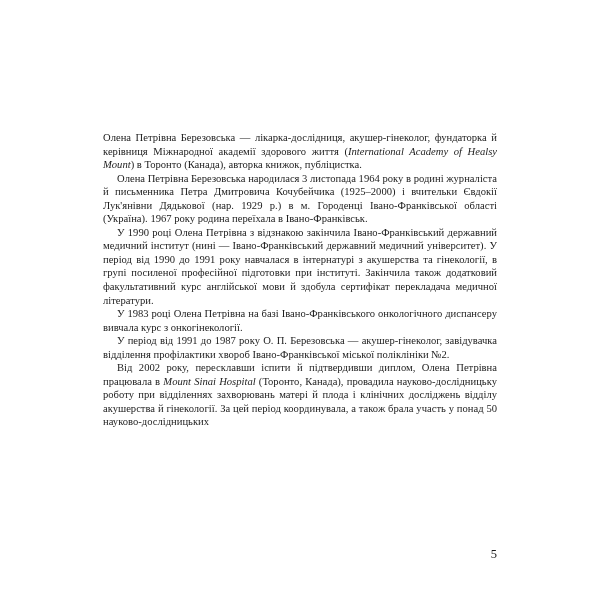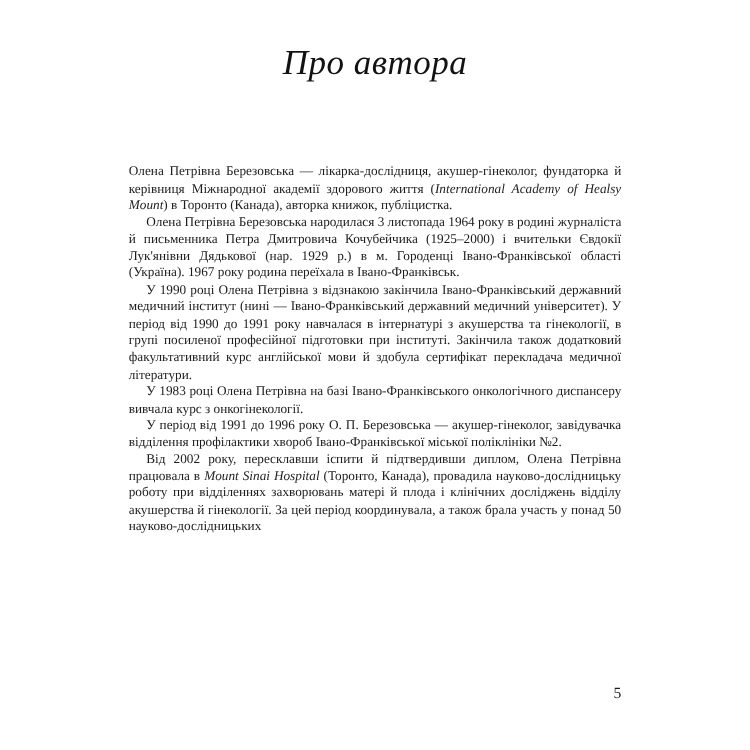--- a/index.html
+++ b/index.html
@@ -67,26 +67,25 @@
     font-size: 12.5px;
     line-height: 16px;
     color: #1a1a1a;
   }
 </style>
 </head>
 <body>
 
 <div class="page">
 
-  <div class="page-title">Про автора</div>
 
   <div class="text-block">
       <p class="para first"><span>Олена Петрівна Березовська — лікарка-дослідниця, акушер-гінеколог, фундаторка й керівниця Міжнародної академії здорового життя (</span><i>International Academy of Healsy Mount</i><span>) в Торонто (Канада), авторка книжок, публіцистка.</span></p>
       <p class="para"><span>Олена Петрівна Березовська народилася 3 листопада 1964 року в родині журналіста й письменника Петра Дмитровича Кочубейчика (1925–2000) і вчительки Євдокії Лук'янівни Дядькової (нар. 1929 р.) в м. Городенці Івано-Франківської області (Україна). 1967 року родина переїхала в Івано-Франківськ.</span></p>
       <p class="para"><span>У 1990 році Олена Петрівна з відзнакою закінчила Івано-Франківський державний медичний інститут (нині — Івано-Франківський державний медичний університет). У період від 1990 до 1991 року навчалася в інтернатурі з акушерства та гінекології, в групі посиленої професійної підготовки при інституті. Закінчила також додатковий факультативний курс англійської мови й здобула сертифікат перекладача медичної літератури.</span></p>
       <p class="para"><span>У 1983 році Олена Петрівна на базі Івано-Франківського онкологічного диспансеру вивчала курс з онкогінекології.</span></p>
-      <p class="para"><span>У період від 1991 до 1996 року О. П. Березовська — акушер-гінеколог, завідувачка відділення профілактики хвороб Івано-Франківської міської поліклініки №2.</span></p>
+      <p class="para"><span>У період від 1991 до 1987 року О. П. Березовська — акушер-гінеколог, завідувачка відділення профілактики хвороб Івано-Франківської міської поліклініки №2.</span></p>
       <p class="para"><span>Від 2002 року, пересклавши іспити й підтвердивши диплом, Олена Петрівна працювала в </span><i>Mount Sinai Hospital</i><span> (Торонто, Канада), провадила науково-дослідницьку роботу при відділеннях захворювань матері й плода і клінічних досліджень відділу акушерства й гінекології. За цей період координувала, а також брала участь у понад 50 науково-дослідницьких</span></p>
     </div>
 
   <div class="page-number">5</div>
 
 </div>
 
 </body></html>

